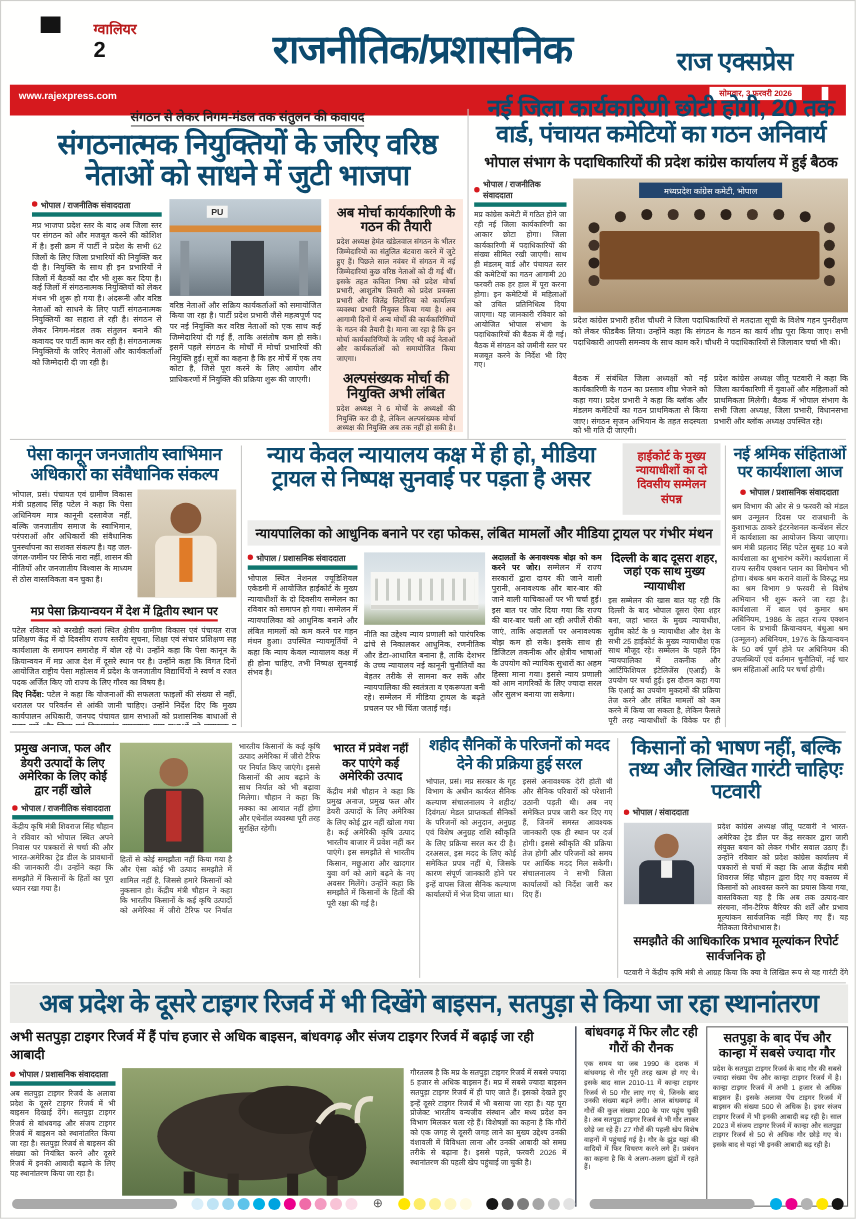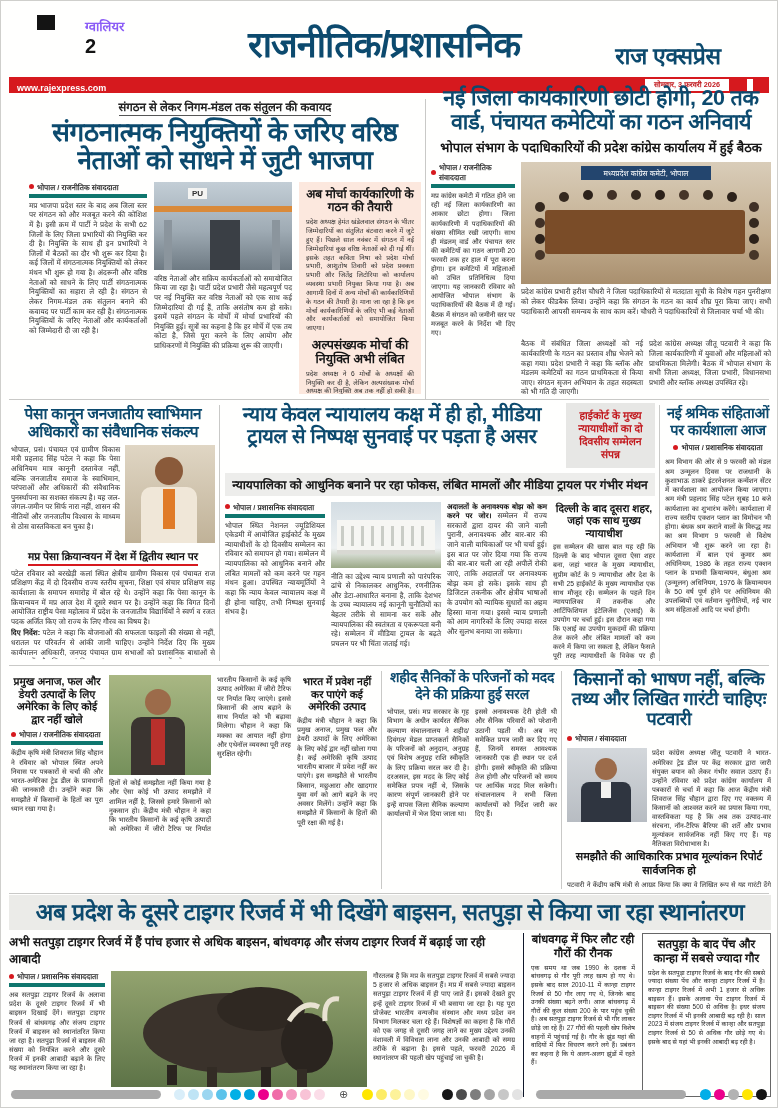--- a/index.html
+++ b/index.html
@@ -26,27 +26,27 @@
   .runin{font-weight:bold;color:#111;}
   .subhl{font-weight:bold;color:#161616;text-align:center;}
 </style>
 </head>
 <body>
 
 <div class="page">
 
   <div class="abs" style="left:36px;top:14px;width:18px;height:15px;background:#141414;"></div>
   <div class="abs" style="left:84px;top:16px;">
-    <div style="color:#8b5cf6;font-weight:bold;font-size:13px;">ग्वालियर</div>
+    <div style="color:#b91c1c;font-weight:bold;font-size:13px;">ग्वालियर</div>
     <div style="color:#141414;font-weight:bold;font-size:20px;line-height:1;margin-top:1px;">2</div>
   </div>
   <div class="abs hl center" style="left:160px;right:170px;top:18px;font-size:36px;letter-spacing:-1px;">राजनीतिक/प्रशासनिक</div>
   <div class="abs hl center" style="right:24px;top:38px;width:170px;font-size:23px;">राज एक्सप्रेस</div>
 
-  <div class="abs redbar" style="left:8px;right:8px;top:76px;height:16px;">
+  <div class="abs redbar" style="left:8px;right:8px;top:76px;height:28px;">
     <span style="color:#fff;font-weight:bold;font-size:9px;line-height:16px;padding-left:8px;display:inline-block;">www.rajexpress.com</span>
     <span class="abs" style="right:40px;top:2px;height:12px;line-height:12px;background:#fff;color:#c21a1f;font-size:7.3px;font-weight:bold;padding:0 9px;">सोमवार, 3 फरवरी 2026</span>
     <span class="abs" style="right:16px;top:2px;width:6px;height:12px;background:#fff;"></span>
   </div>
 
   <div class="vline" style="left:424px;top:98px;height:300px;"></div>
   <div class="hline" style="left:8px;right:8px;top:398px;"></div>
   <div class="vline" style="left:218px;top:404px;height:256px;"></div>
   <div class="vline" style="left:658px;top:404px;height:256px;"></div>
   <div class="hline" style="left:8px;right:8px;top:664px;"></div>

